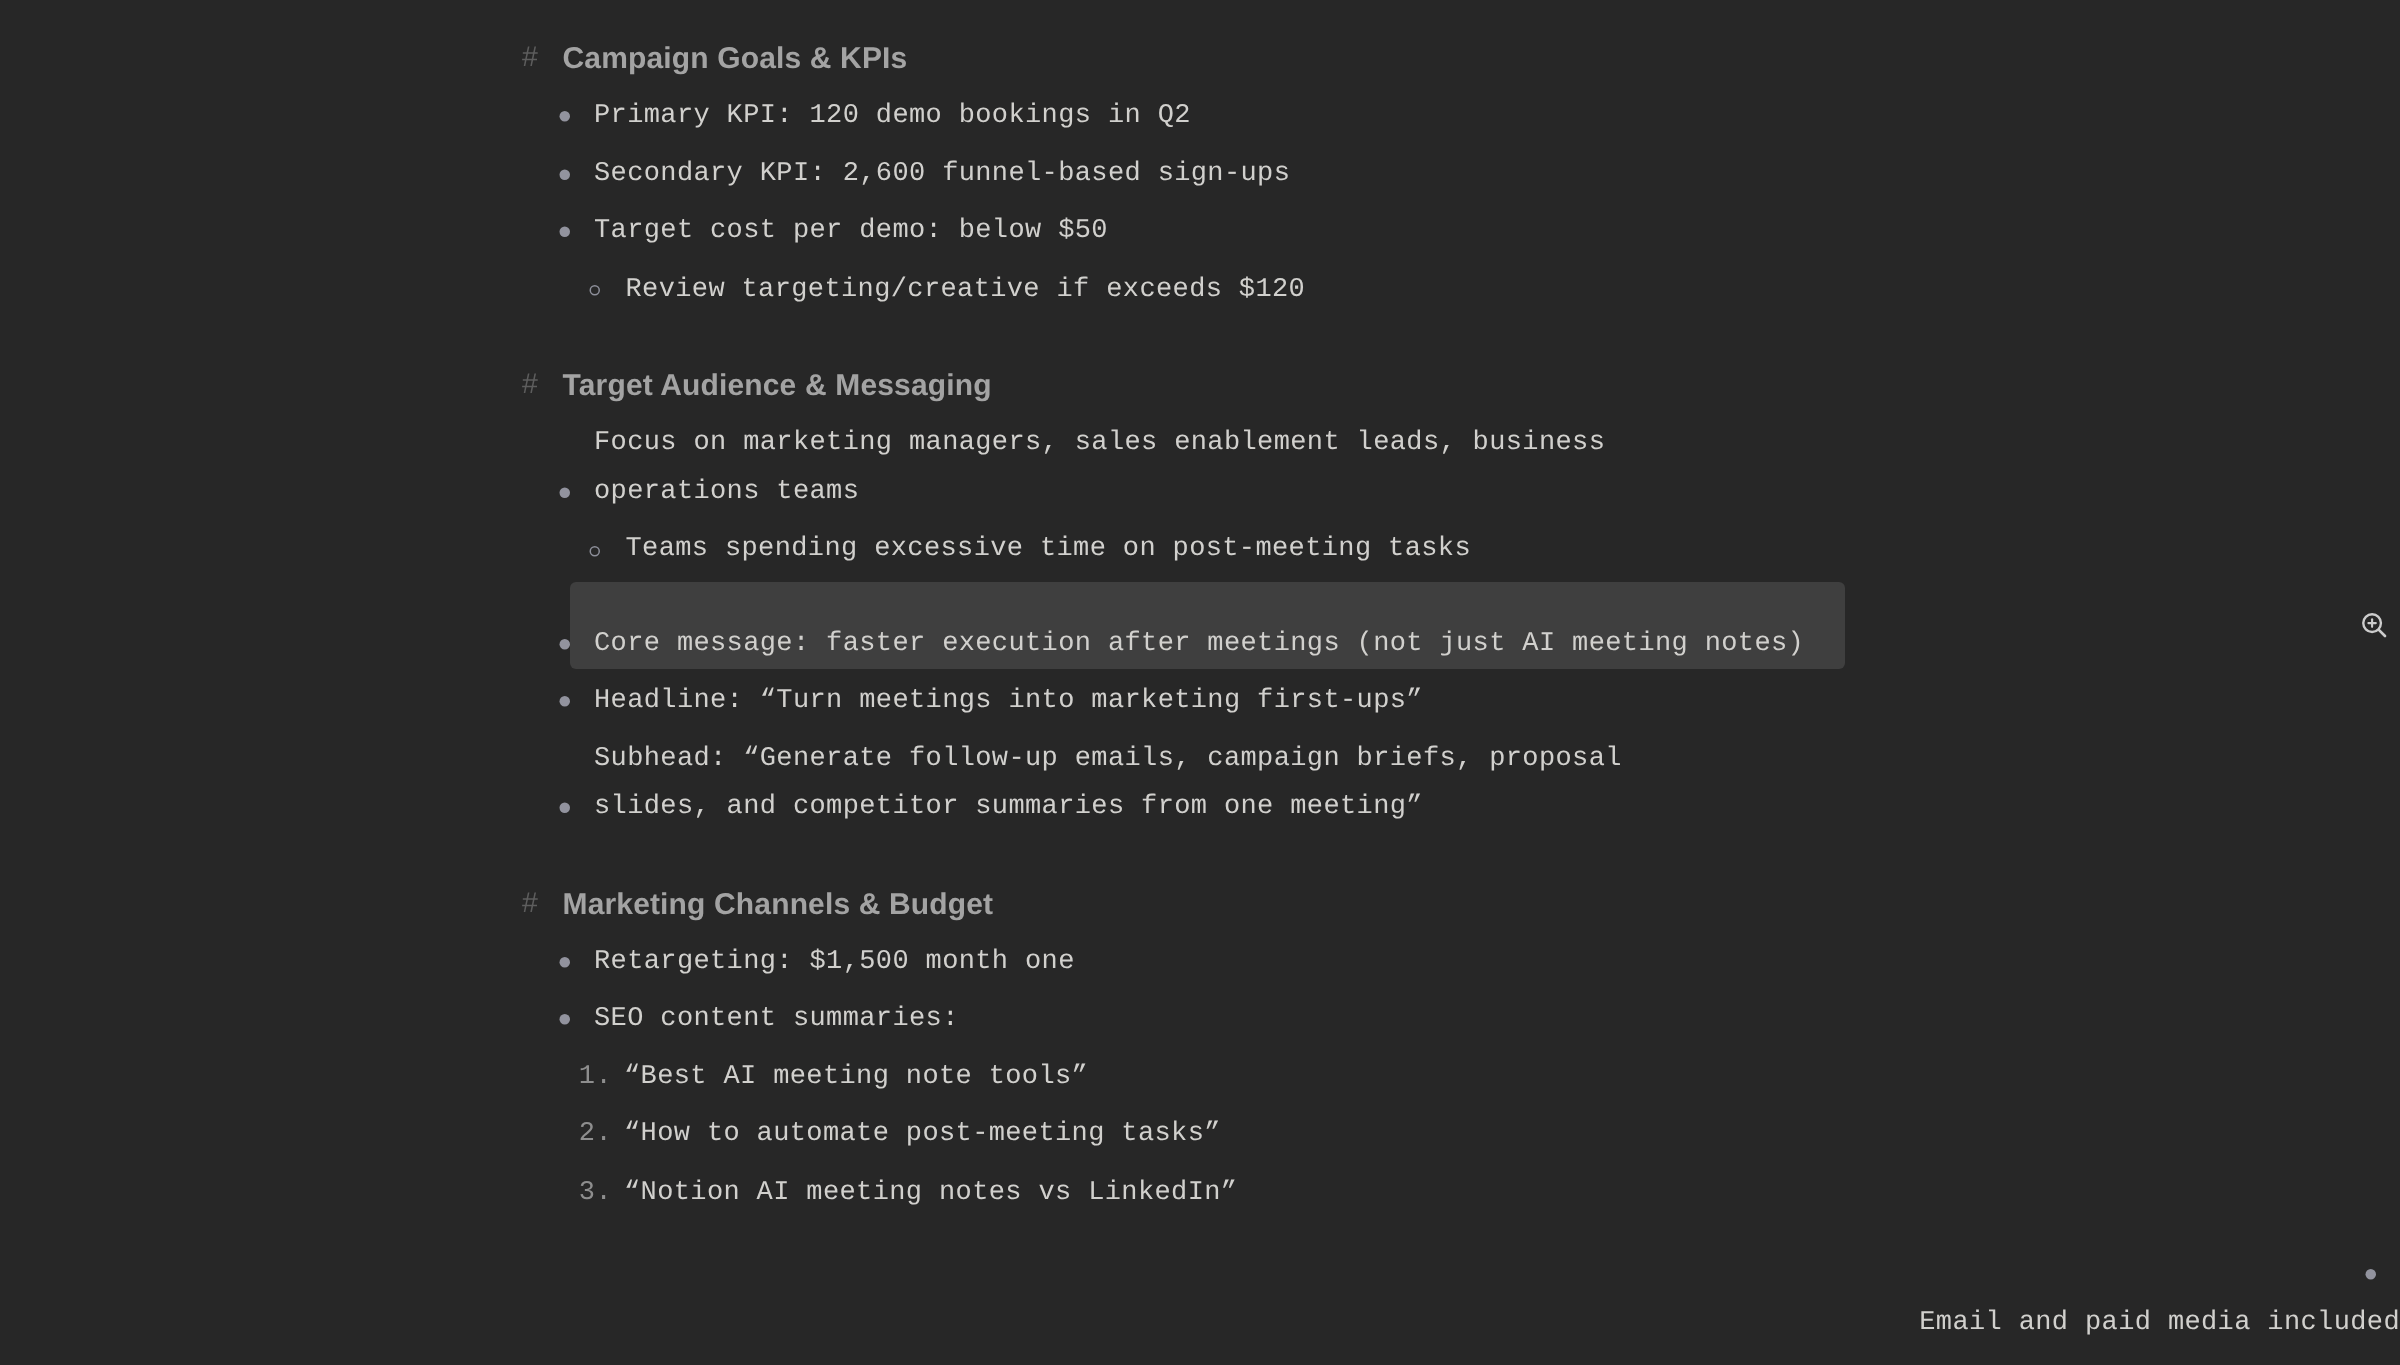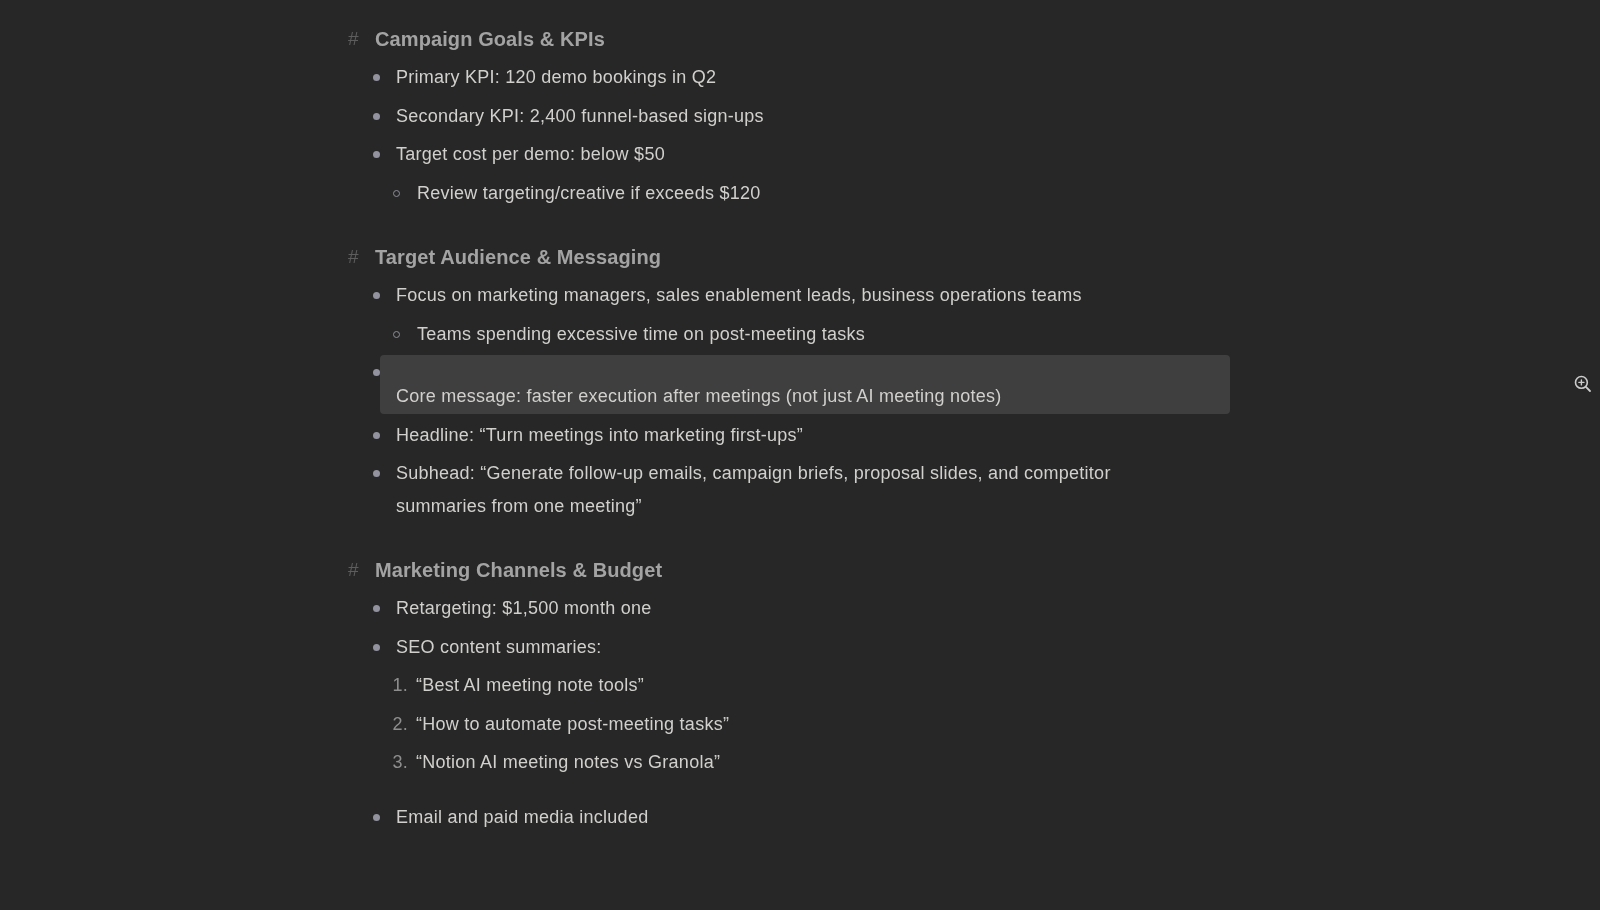--- a/index.html
+++ b/index.html
@@ -27,25 +27,26 @@
     padding-left:8px;
     color:#5d5d5d;
     font-size:19px; font-weight:400;
   }
   .heading-text {
     font-size:20px; font-weight:700; color:#a3a3a3;
     letter-spacing:0.1px;
   }
   
   .item {
-    display:flex; align-items:flex-start;
+    display:flex; align-items:flex-end;
     padding:3px 0;
     font-size:18px; line-height:32.5px;
     letter-spacing:0.25px;
     position:relative;
+    font-family:Liberation Mono, monospace;
   }
   .item .marker { position:relative; flex:0 0 auto; }
   .item.l1 .marker { width:56px; height:32.5px; }
   .item.l1 .marker::before {
     content:""; position:absolute; left:33px; top:13px;
     width:7px; height:7px; border-radius:50%;
     background:#92939e;
   }
   .item.l2 .marker { width:77px; height:32.5px; }
   .item.l2 .marker::before {
@@ -53,21 +54,21 @@
     width:7px; height:7px; border-radius:50%;
     border:1.5px solid #8d8f9a; background:transparent;
     width:5px; height:5px;
   }
   .item.ol .marker {
     width:76px; height:32.5px;
     text-align:right; padding-right:8px;
     color:#8e8e8e; font-size:18px;
   }
   .item .txt { max-width:715px; }
-  .item.spaced { margin-top:16px; }
+  .item.spaced { margin-top:16px;flex-direction:column; }
   
   .item.highlighted { }
   .hl-bar {
     position:absolute;
     left:40px; top:2px; bottom:2px;
     width:850px;
     background:#3f3f3f;
     border-radius:4px;
     z-index:0;
   }
@@ -91,21 +92,21 @@
   <div class="heading-row first">
     <span class="hash">#</span>
     <span class="heading-text">Campaign Goals &amp; KPIs</span>
   </div>
   <div class="item l1">
     <span class="marker"></span>
     <span class="txt">Primary KPI: 120 demo bookings in Q2</span>
   </div>
   <div class="item l1">
     <span class="marker"></span>
-    <span class="txt">Secondary KPI: 2,400 funnel-based sign-ups</span>
+    <span class="txt">Secondary KPI: 2,600 funnel-based sign-ups</span>
   </div>
   <div class="item l1">
     <span class="marker"></span>
     <span class="txt">Target cost per demo: below $50</span>
   </div>
   <div class="item l2">
     <span class="marker"></span>
     <span class="txt">Review targeting/creative if exceeds $120</span>
   </div>
 
@@ -158,20 +159,20 @@
   <div class="item ol">
     <span class="marker">1.</span>
     <span class="txt">“Best AI meeting note tools”</span>
   </div>
   <div class="item ol">
     <span class="marker">2.</span>
     <span class="txt">“How to automate post-meeting tasks”</span>
   </div>
   <div class="item ol">
     <span class="marker">3.</span>
-    <span class="txt">“Notion AI meeting notes vs Granola”</span>
+    <span class="txt">“Notion AI meeting notes vs LinkedIn”</span>
   </div>
   <div class="item l1 spaced">
     <span class="marker"></span>
     <span class="txt">Email and paid media included</span>
   </div>
 
 </div>
 
 </body></html>

